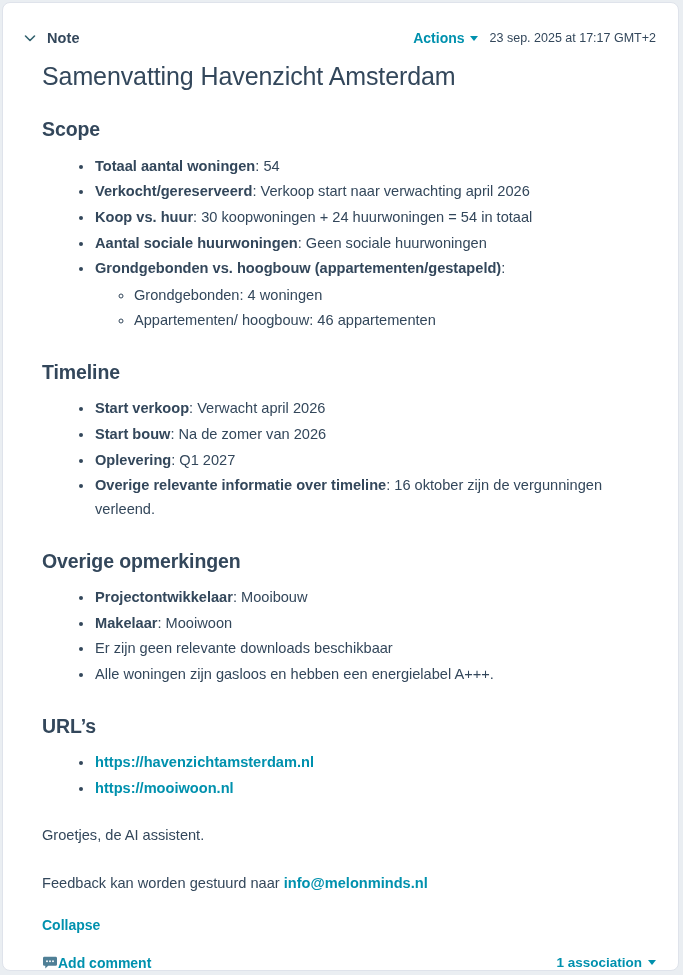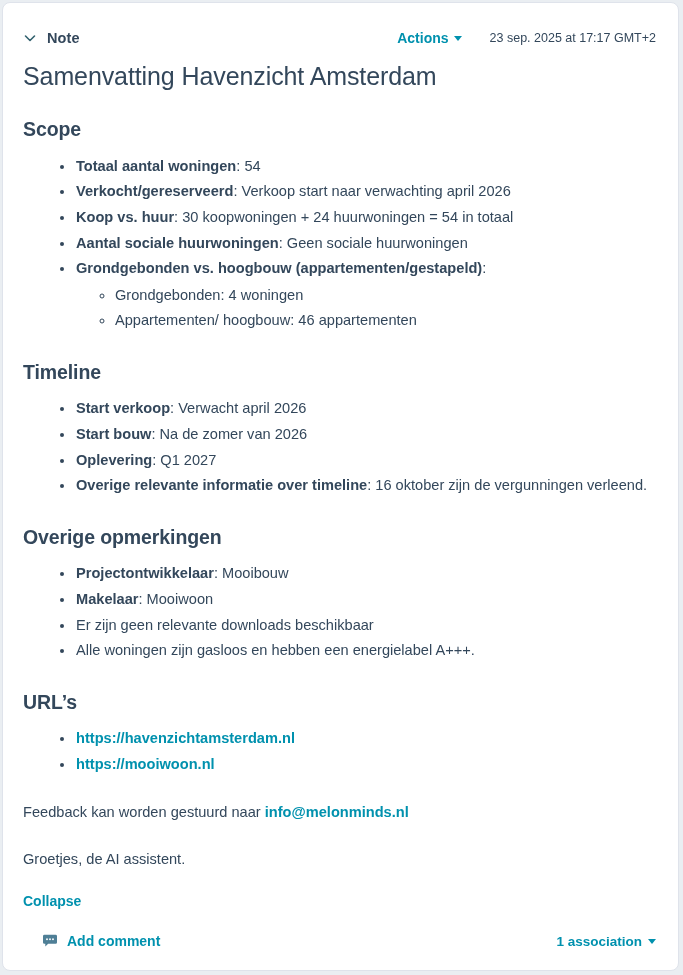--- a/index.html
+++ b/index.html
@@ -50,21 +50,21 @@
     font-size: 14.5px;
     font-weight: bold;
     color: #33475b;
     margin-left: 8px;
     letter-spacing: 0.1px;
   }
   .header-right {
     margin-left: auto;
     display: flex;
     align-items: center;
-    gap: 28px;
+    gap: 12px;
   }
   .actions-link {
     color: #0091ae;
     font-size: 14px;
     font-weight: bold;
     cursor: pointer;
     display: flex;
     align-items: center;
     gap: 5px;
   }
@@ -76,21 +76,21 @@
     display: inline-block;
   }
   .timestamp {
     font-size: 12.5px;
     color: #33475b;
     white-space: nowrap;
   }
 
   
   .note-body {
-    padding: 14px 22px 0 20px;
+    padding: 14px 22px 0 39px;
     box-sizing: border-box;
     flex: 1 1 auto;
     color: #33475b;
   }
   .doc-title {
     font-size: 25px;
     font-weight: 400;
     color: #33475b;
     margin: 0 0 0 0;
     line-height: 1.25;
@@ -162,21 +162,20 @@
     flex: 0 0 auto;
     display: flex;
     align-items: center;
     padding: 0 22px 0 39px;
     height: 58px;
     box-sizing: border-box;
   }
   .add-comment {
     display: flex;
     align-items: center;
-    gap: 9px;
     color: #0091ae;
     font-size: 14px;
     font-weight: bold;
     cursor: pointer;
     text-decoration: none;
   }
   .comment-icon svg { display: block; }
   .assoc {
     margin-left: auto;
     display: flex;
@@ -247,23 +246,23 @@
       <li><span>Alle woningen zijn gasloos en hebben een energielabel A+++.</span></li>
     </ul>
 
     
     <h2 class="section-h">URL’s</h2>
     <ul class="lvl1">
       <li><a class="link">https://havenzichtamsterdam.nl</a></li>
       <li><a class="link">https://mooiwoon.nl</a></li>
     </ul>
 
+    <p class="para space-top">Groetjes, de AI assistent.</p>
+
     <p class="para space-top"><span>Feedback kan worden gestuurd naar </span><a class="link">info@melonminds.nl</a></p>
-
-    <p class="para space-top">Groetjes, de AI assistent.</p>
 
     <a class="collapse-link">Collapse</a>
   </div>
 
   <div class="note-footer">
     <a class="add-comment">
       <span class="comment-icon">
         <svg width="16" height="14" viewBox="0 0 16 14" aria-hidden="true">
           <path d="M1 2.2a1.4 1.4 0 0 1 1.4-1.4h11.2A1.4 1.4 0 0 1 15 2.2v6.2a1.4 1.4 0 0 1-1.4 1.4H6.2L3.3 12.6V9.8H2.4A1.4 1.4 0 0 1 1 8.4z" fill="#4f7f96"></path>
           <circle cx="5" cy="5.3" r="0.95" fill="#ffffff"></circle>

